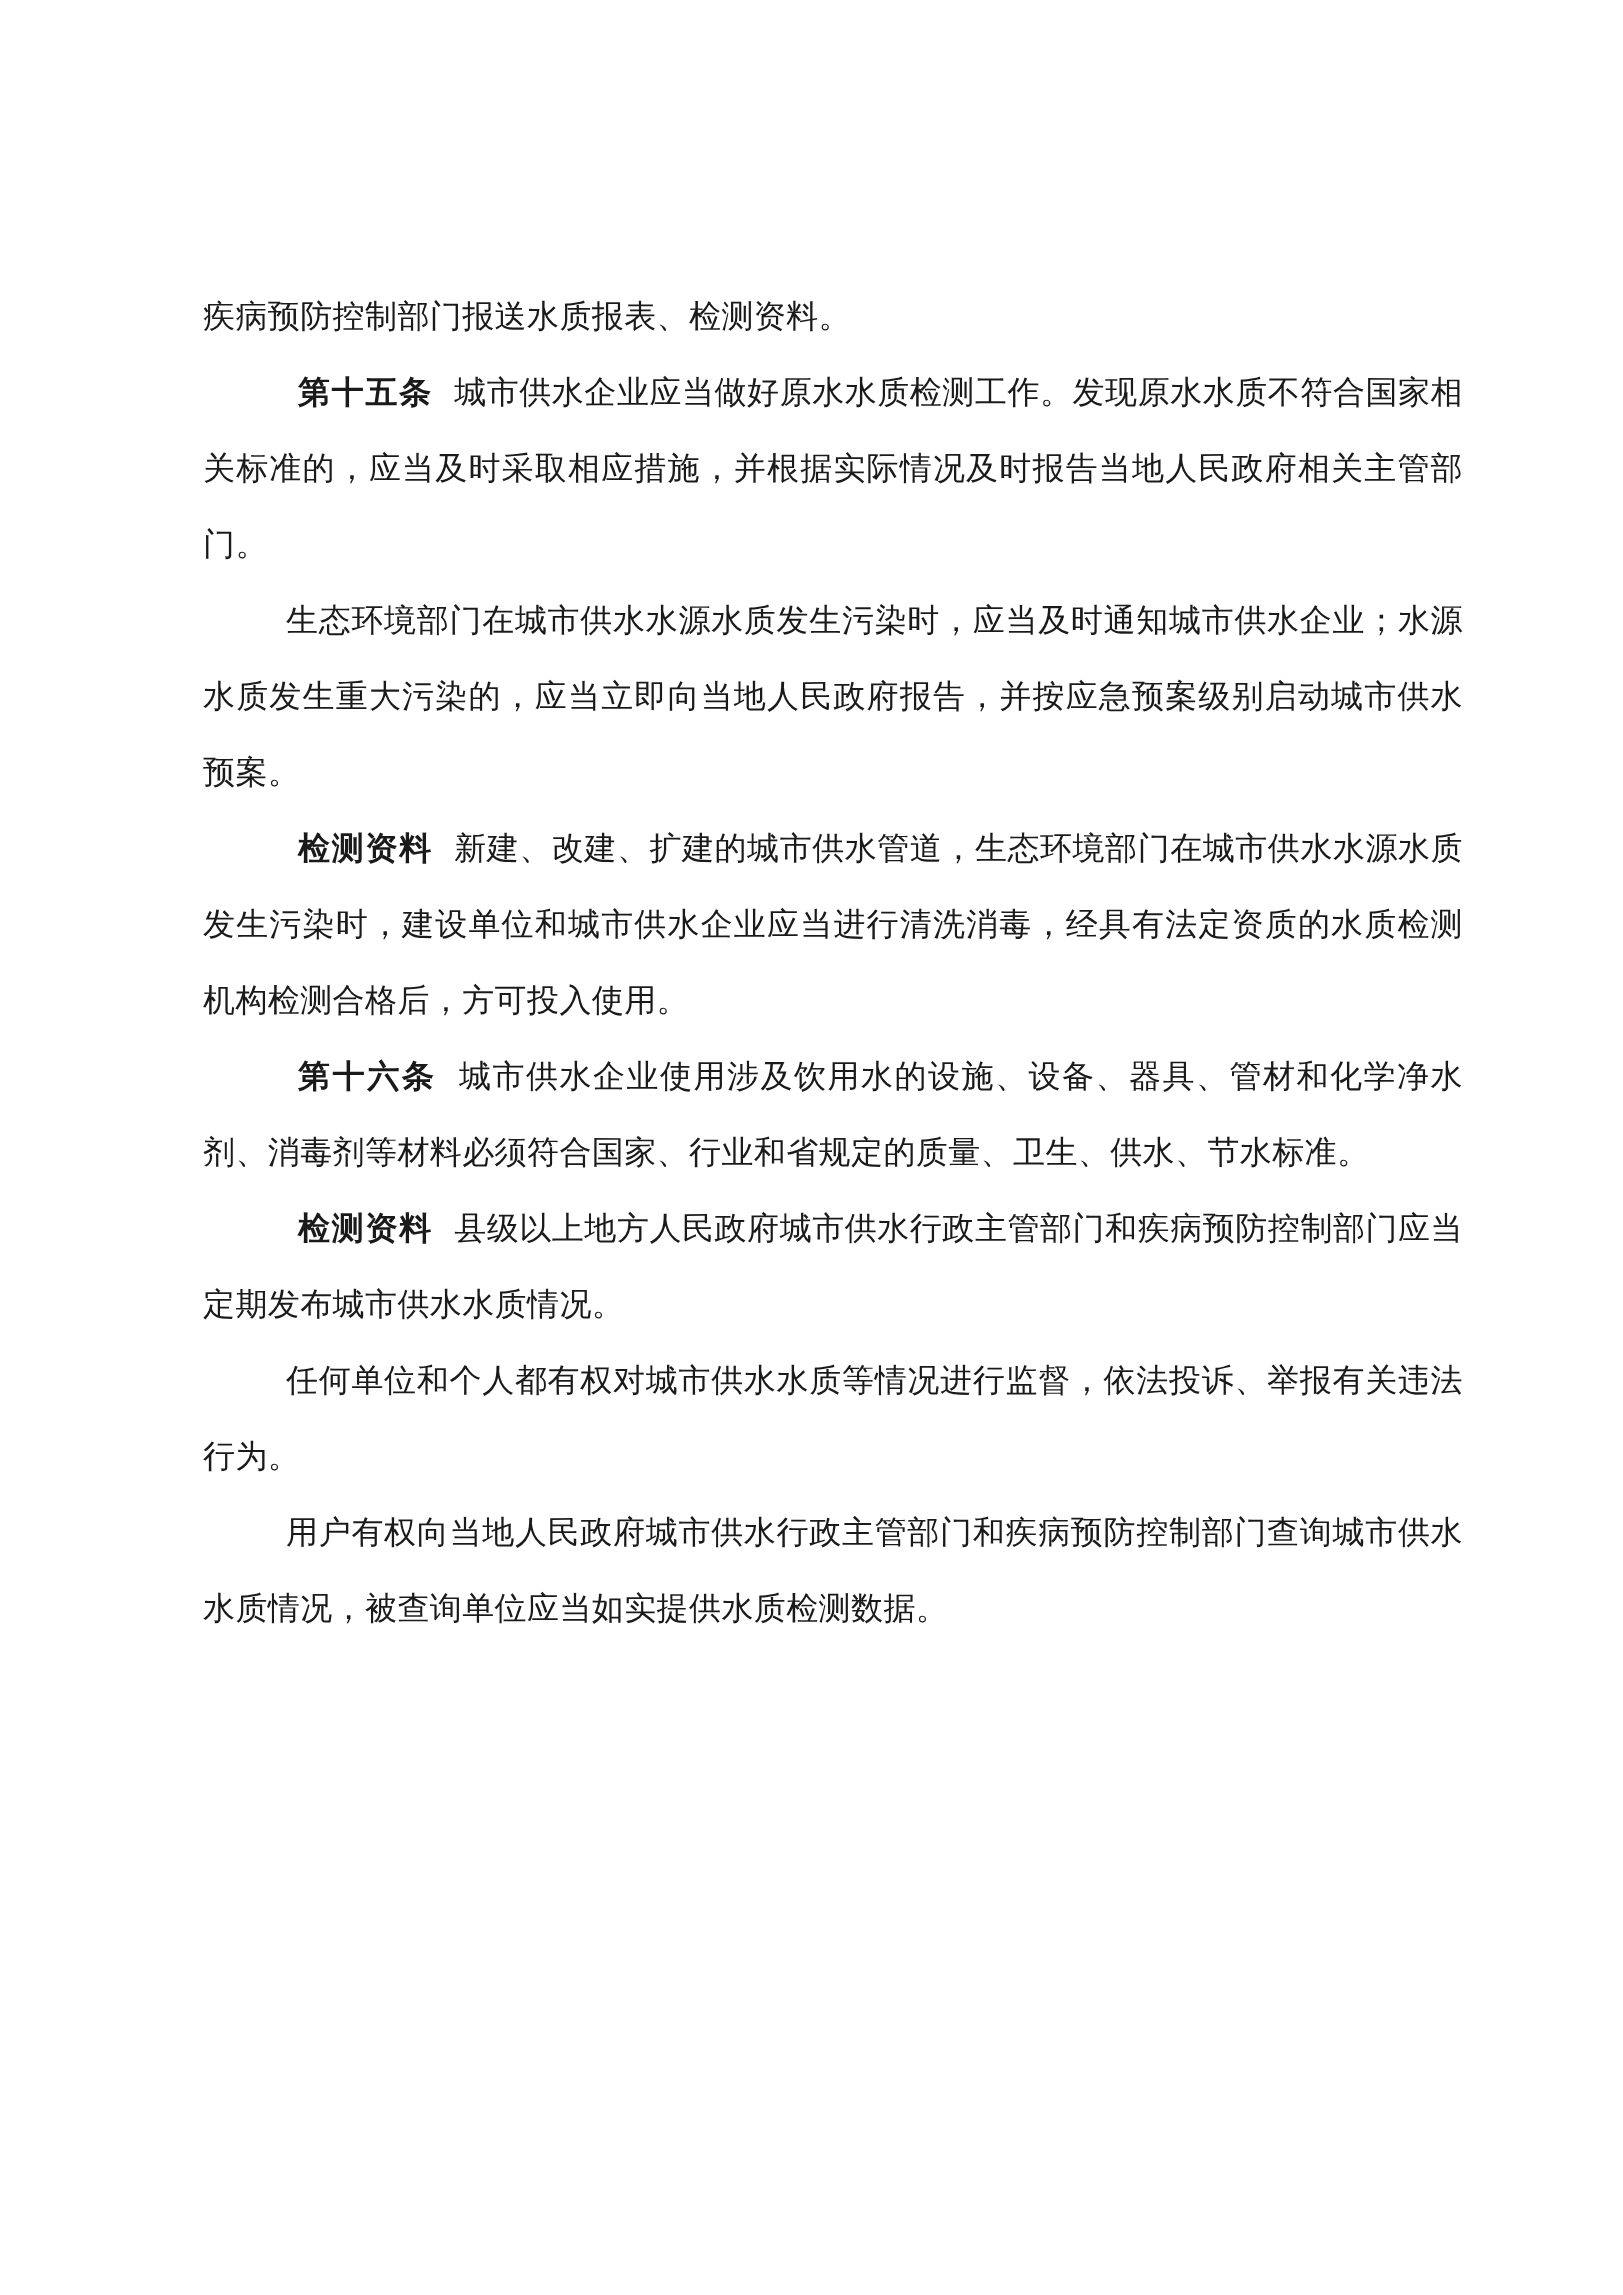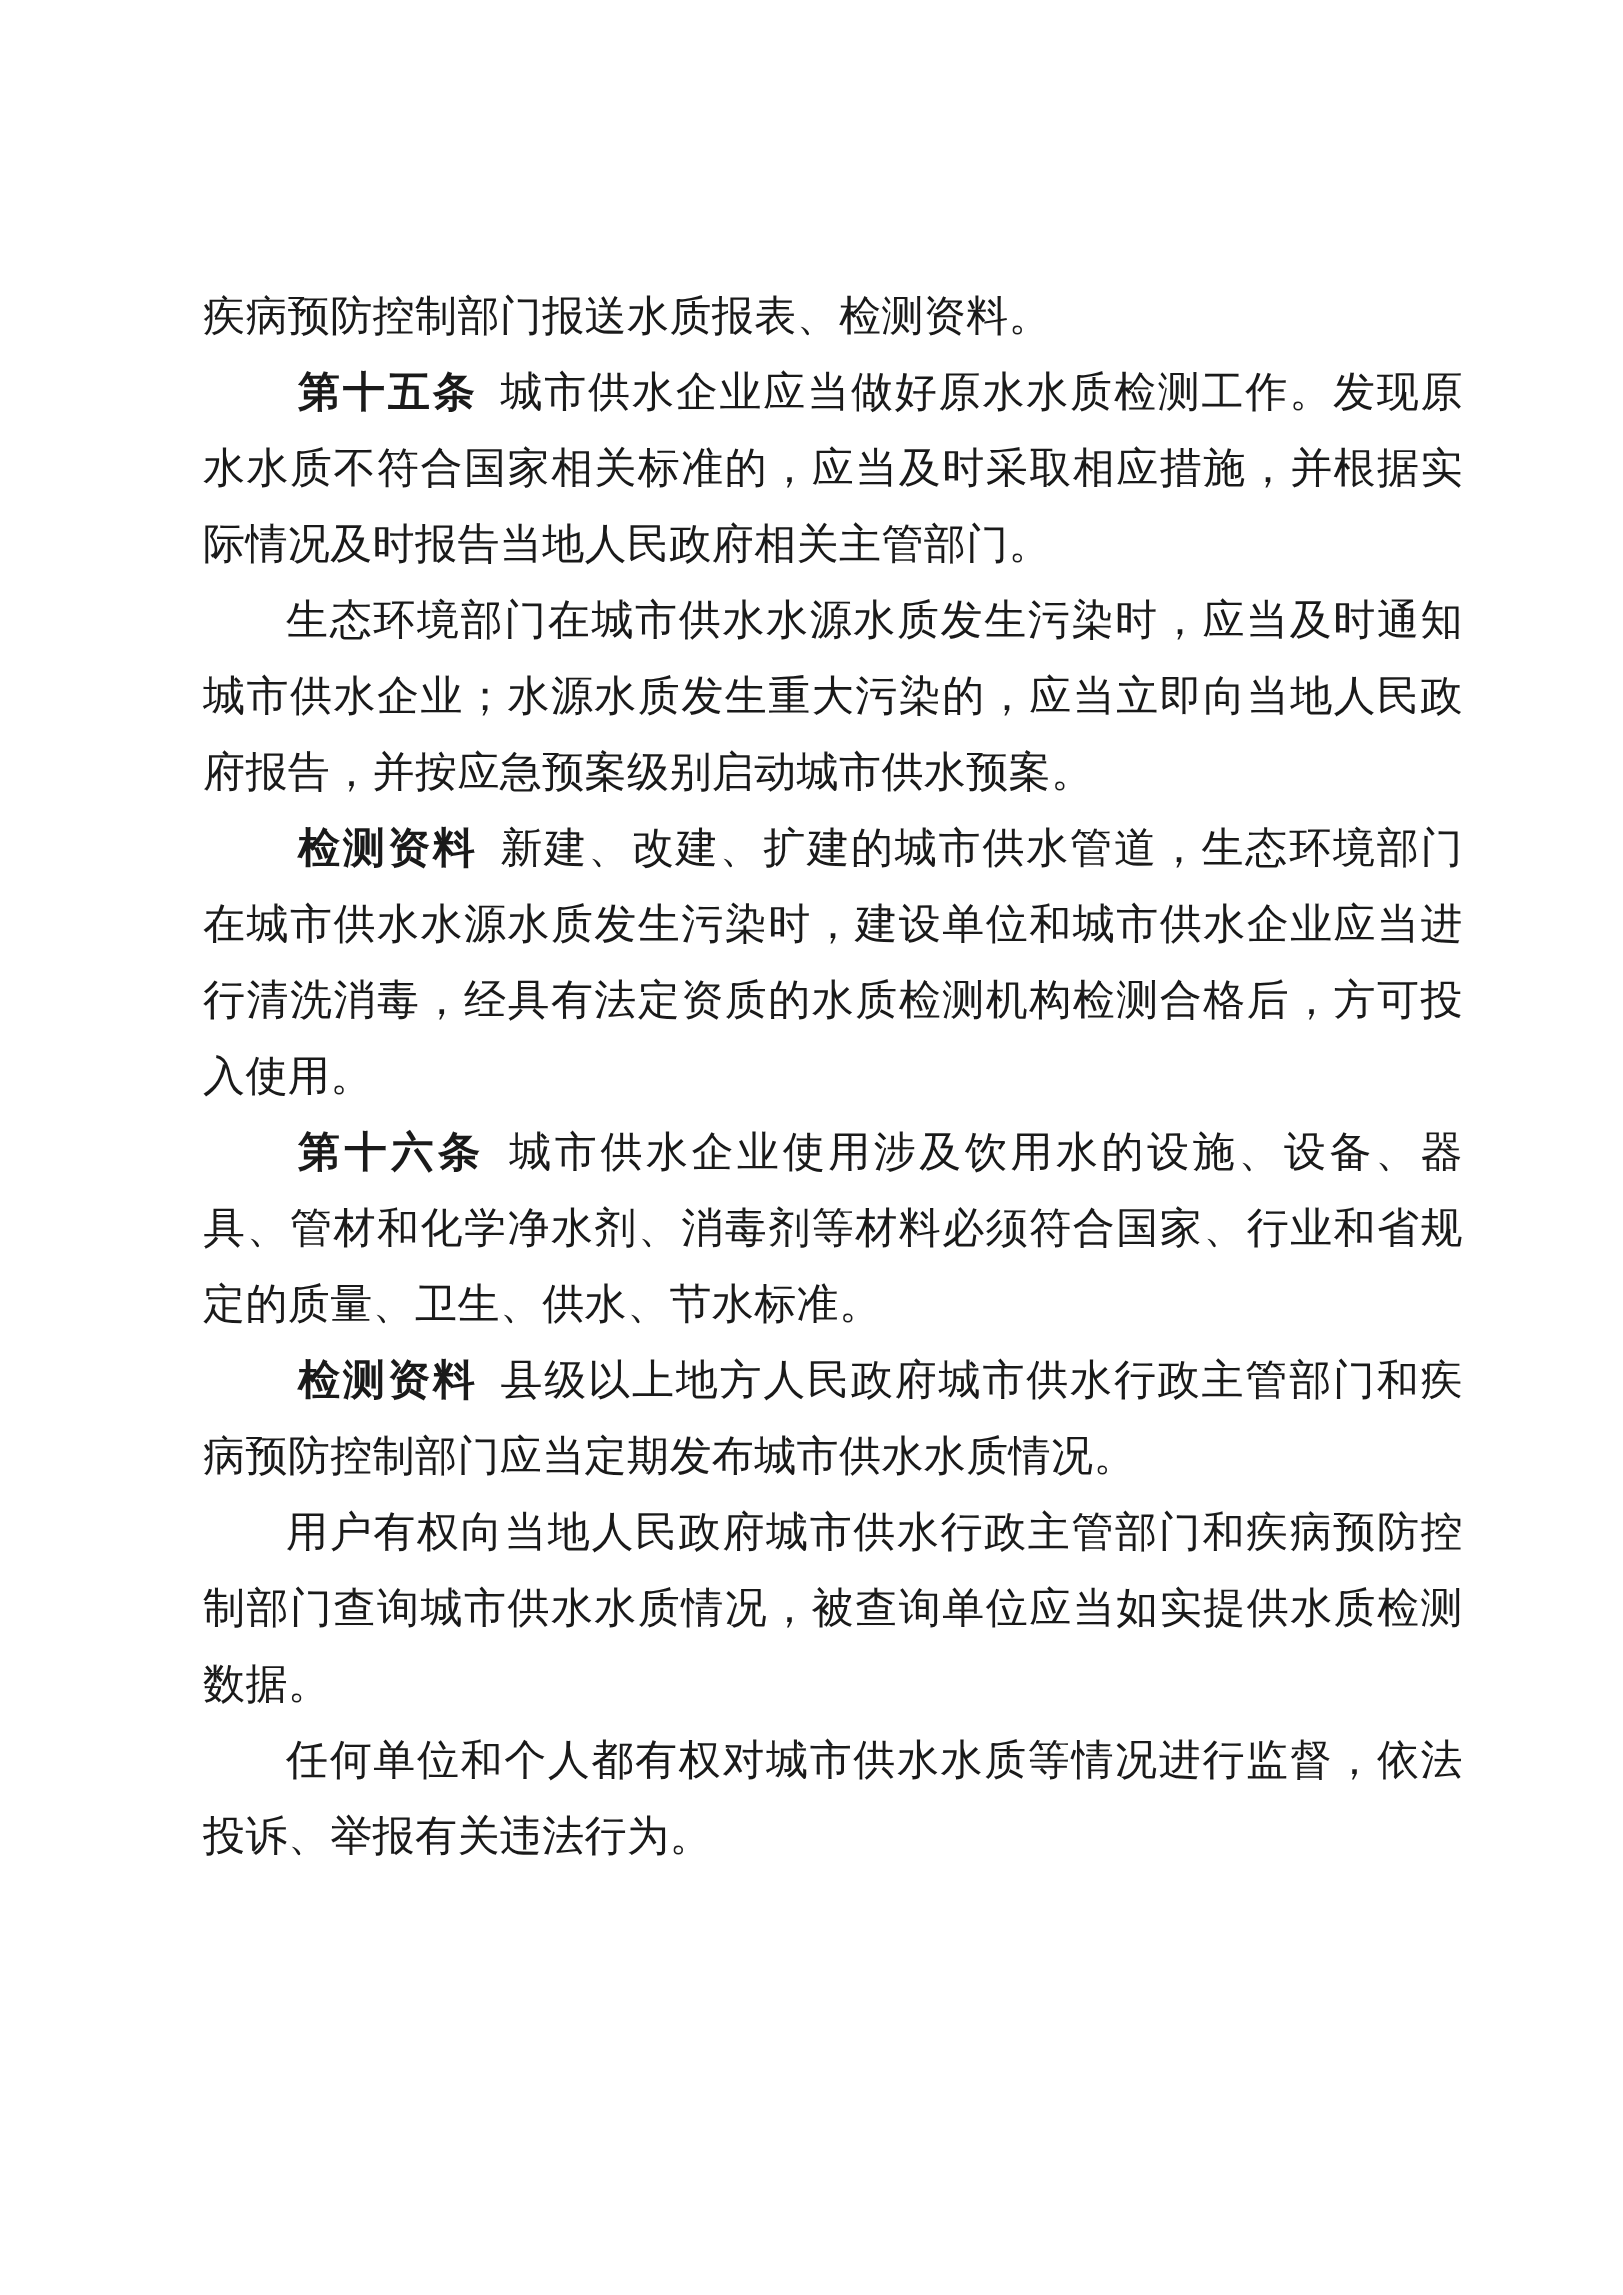--- a/index.html
+++ b/index.html
@@ -16,21 +16,21 @@
   }
   .page {
     position: relative;
     width: 1623px;
     height: 2295px;
     background: #ffffff;
     box-sizing: border-box;
     padding: 278px 160px 205px 203px;
   }
   .doc-body {
-    font-size: 42px;
+    font-size: 32px;
     line-height: 76px;
     letter-spacing: 0.4px;
     text-align: justify;
     text-justify: inter-character;
   }
   .para {
     margin: 0;
     padding: 0;
     text-indent: 0;
   }
@@ -72,22 +72,22 @@
 
     <p class="para indent">
       <span class="article-label">第十六条</span><span class="gap"></span><span>城市供水企业使用涉及饮用水的设施、设备、器具、管材和化学净水剂、消毒剂等材料必须符合国家、行业和省规定的质量、卫生、供水、节水标准。</span>
     </p>
 
     <p class="para indent">
       <span class="article-label">检测资料</span><span class="gap"></span><span>县级以上地方人民政府城市供水行政主管部门和疾病预防控制部门应当定期发布城市供水水质情况。</span>
     </p>
 
     <p class="para indent">
-      <span>用户有权向当地人民政府城市供水行政主管部门和疾病预防控制部门查询城市供水水质情况，被查询单位应当如实提供水质检测数据。</span>
+      <span>任何单位和个人都有权对城市供水水质等情况进行监督，依法投诉、举报有关违法行为。</span>
     </p>
 
     <p class="para indent">
-      <span>任何单位和个人都有权对城市供水水质等情况进行监督，依法投诉、举报有关违法行为。</span>
+      <span>用户有权向当地人民政府城市供水行政主管部门和疾病预防控制部门查询城市供水水质情况，被查询单位应当如实提供水质检测数据。</span>
     </p>
 
   </div>
 </div>
 
 
 </body></html>

